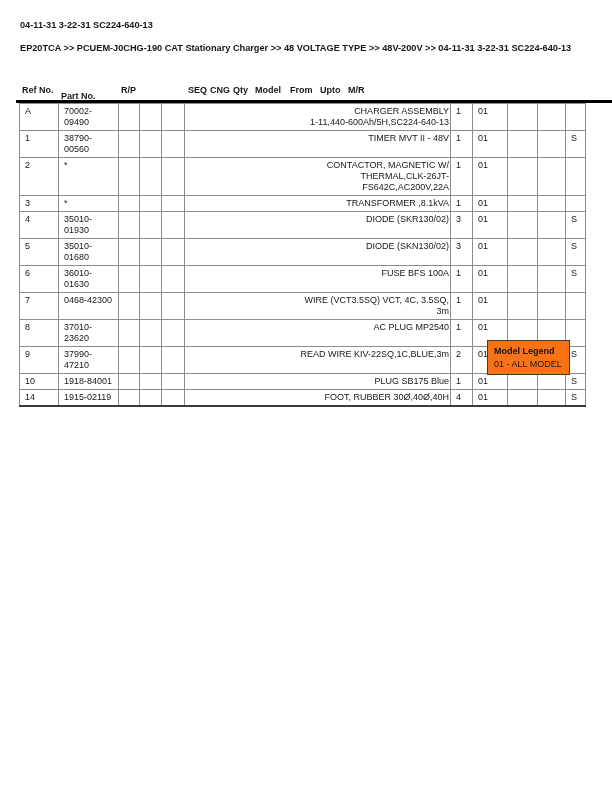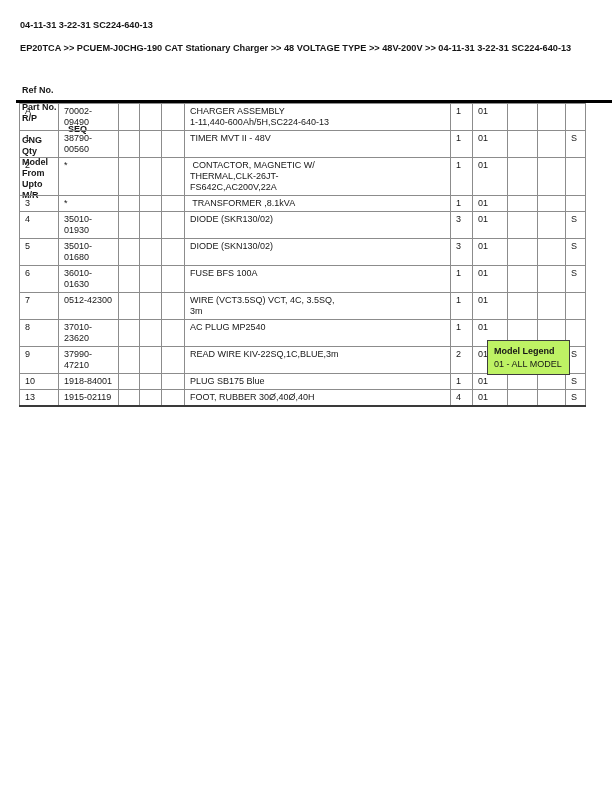--- a/index.html
+++ b/index.html
@@ -14,21 +14,21 @@
   .doc-ref {
     position: absolute; left: 20px; top: 20px;
     font-size: 9.2px; font-weight: bold; white-space: nowrap;
   }
   .breadcrumb {
     position: absolute; left: 20px; top: 43px;
     font-size: 9.2px; font-weight: bold; white-space: nowrap;
   }
   .col-headers {
     position: absolute; left: 19px; top: 85px;
-    display: flex; font-size: 9px; font-weight: bold; line-height: 11px; flex-direction: column;
+    display: flex; font-size: 9px; font-weight: bold; line-height: 11px;
   }
   .col-headers span { box-sizing: border-box; padding-left: 3px; white-space: nowrap; flex: none; }
   .ch0 { width: 39px; padding-left: 5px; }
   .ch1 { width: 60px; margin-top: 6px; }
   .ch2 { width: 21px; }
   .ch3 { width: 22px; margin-left: 46px; }
   .ch4 { width: 23px; padding-left: 7px; }
   .ch5 { width: 266px; padding-left: 14px; }
   .ch6 { width: 22px; }
   .ch7 { width: 35px; }
@@ -45,40 +45,40 @@
     font-size: 9px;
   }
   table.parts td {
     border: 1px solid #8c8c8c;
     padding: 2px 1px 2px 5px;
     vertical-align: top;
     line-height: 11px;
     overflow: hidden;
   }
   table.parts tr:last-child td { border-bottom: 2px solid #3a3a3a; }
-  td.desc { padding-left: 12px; }
+  td.desc { padding-left: 12px; text-align: right; }
   .dl { white-space: pre; }
   col.c0 { width: 39px; }
   col.c1 { width: 60px; }
   col.c2 { width: 21px; }
   col.c3 { width: 22px; }
   col.c4 { width: 23px; }
   col.c5 { width: 266px; }
   col.c6 { width: 22px; }
   col.c7 { width: 35px; }
   col.c8 { width: 30px; }
   col.c9 { width: 28px; }
   col.c10 { width: 20px; }
   .legend {
     position: absolute; left: 487px; top: 340px;
     width: 83px; height: 35px; box-sizing: border-box;
     border: 1.5px solid #3c3c3c;
     padding: 4px 0 0 6px;
     font-size: 9px; line-height: 13px;
-    background: #bef264;
+    background: #f97316;
   }
   .legend-title { font-weight: bold; white-space: nowrap; }
   .legend-entry { white-space: nowrap; }
 </style>
 </head>
 <body>
 
 <div class="doc-ref">04-11-31 3-22-31 SC224-640-13</div>
 <div class="breadcrumb">EP20TCA &gt;&gt; PCUEM-J0CHG-190 CAT Stationary Charger &gt;&gt; 48 VOLTAGE TYPE &gt;&gt; 48V-200V &gt;&gt; 04-11-31 3-22-31 SC224-640-13</div>
 
@@ -215,21 +215,21 @@
         <div class="dl">FUSE BFS 100A</div>
       </td>
       <td>1</td>
       <td>01</td>
       <td></td>
       <td></td>
       <td>S</td>
     </tr>
     <tr>
       <td>7</td>
-      <td>0512-42300</td>
+      <td>0468-42300</td>
       <td></td>
       <td></td>
       <td></td>
       <td class="desc">
         <div class="dl">WIRE (VCT3.5SQ) VCT, 4C, 3.5SQ,</div>
         <div class="dl">3m</div>
       </td>
       <td>1</td>
       <td>01</td>
       <td></td>
@@ -275,21 +275,21 @@
       <td class="desc">
         <div class="dl">PLUG SB175 Blue</div>
       </td>
       <td>1</td>
       <td>01</td>
       <td></td>
       <td></td>
       <td>S</td>
     </tr>
     <tr>
-      <td>13</td>
+      <td>14</td>
       <td>1915-02119</td>
       <td></td>
       <td></td>
       <td></td>
       <td class="desc">
         <div class="dl">FOOT, RUBBER 30Ø,40Ø,40H</div>
       </td>
       <td>4</td>
       <td>01</td>
       <td></td>

